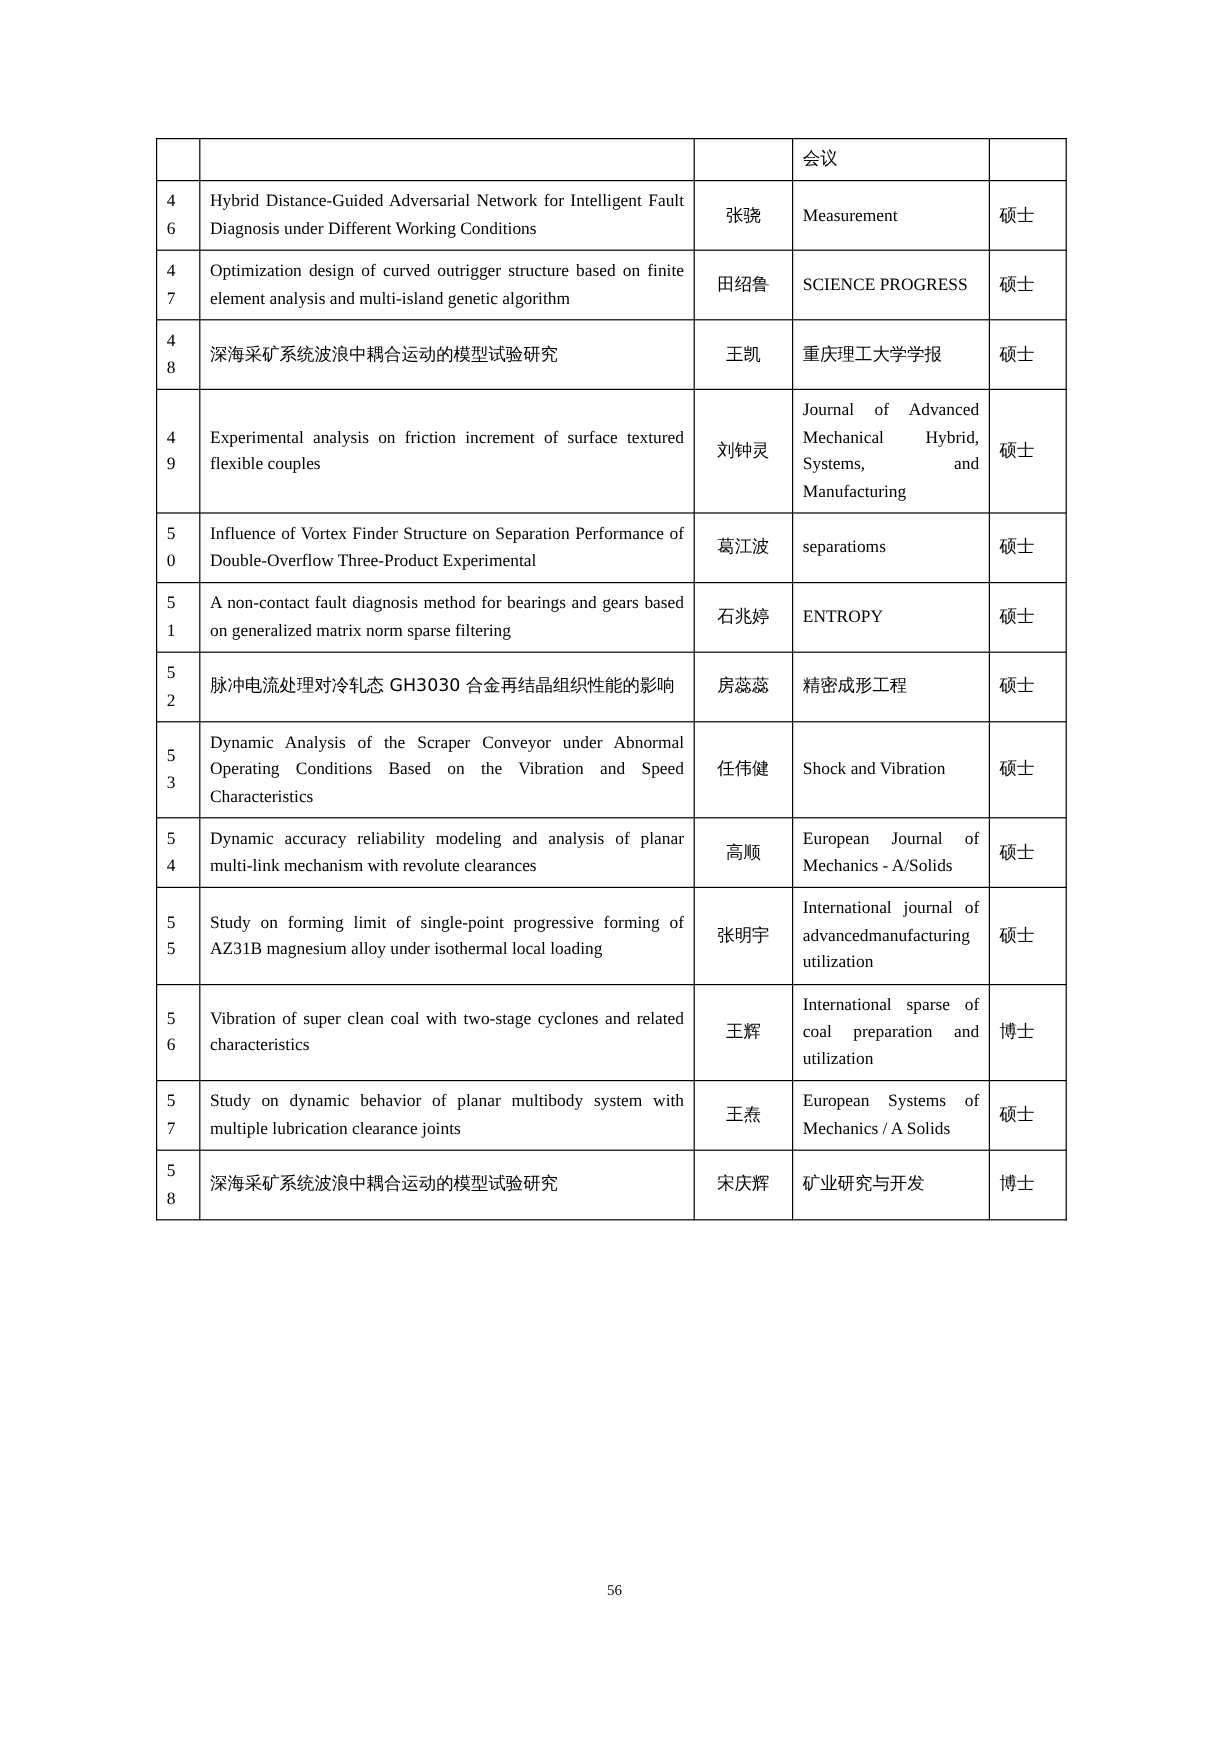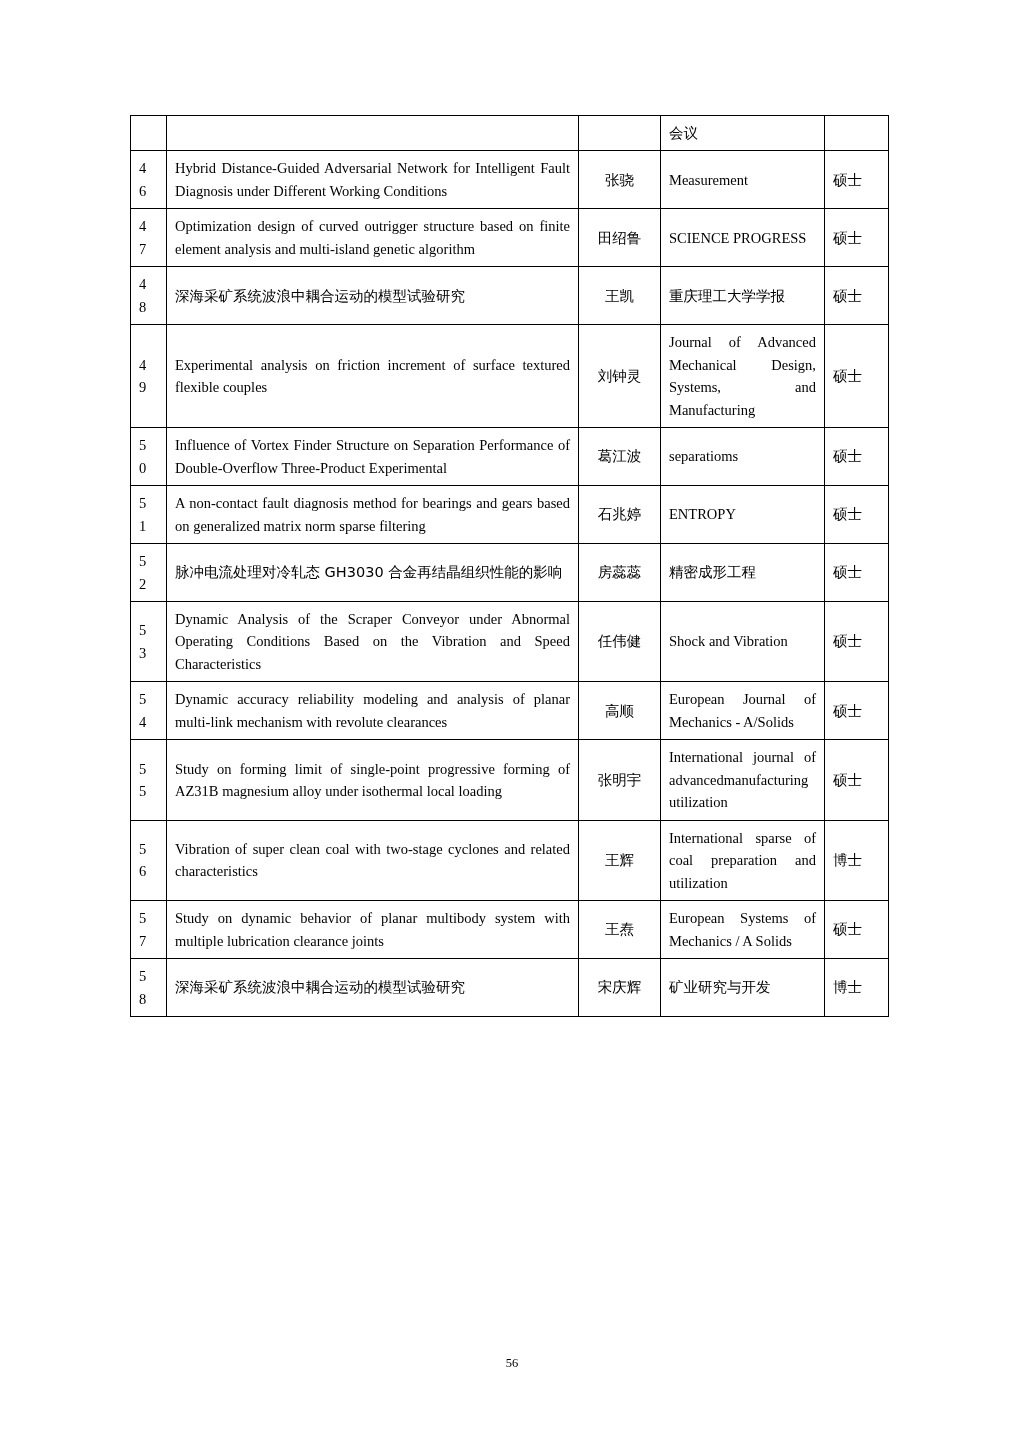--- a/index.html
+++ b/index.html
@@ -79,21 +79,21 @@
     text-align: left;
     vertical-align: middle;
   }
   .cjk {
     font-family: "DejaVu Sans", sans-serif;
     font-size: 14px;
   }
   .page-number {
     position: absolute;
     left: 0;
-    top: 1356px;
+    top: 1318px;
     width: 1024px;
     text-align: center;
     font-size: 12.5px;
     font-family: "Liberation Serif", serif;
   }
 </style>
 </head>
 <body>
 
 <div class="page">
@@ -145,21 +145,21 @@
             <td class="journal cjk center-left">重庆理工大学学报</td>
             <td class="degree cjk">硕士</td>
           </tr>
           <tr>
             <td class="num">
               <span>4</span>
               <span>9</span>
             </td>
             <td class="title">Experimental analysis on friction increment of surface textured flexible couples</td>
             <td class="author cjk">刘钟灵</td>
-            <td class="journal">Journal of Advanced Mechanical Design, Systems, and Manufacturing</td>
+            <td class="journal">Journal of Advanced Mechanical Hybrid, Systems, and Manufacturing</td>
             <td class="degree cjk">硕士</td>
           </tr>
           <tr>
             <td class="num">
               <span>5</span>
               <span>0</span>
             </td>
             <td class="title">Influence of Vortex Finder Structure on Separation Performance of Double-Overflow Three-Product Experimental</td>
             <td class="author cjk">葛江波</td>
             <td class="journal">separatioms</td>

